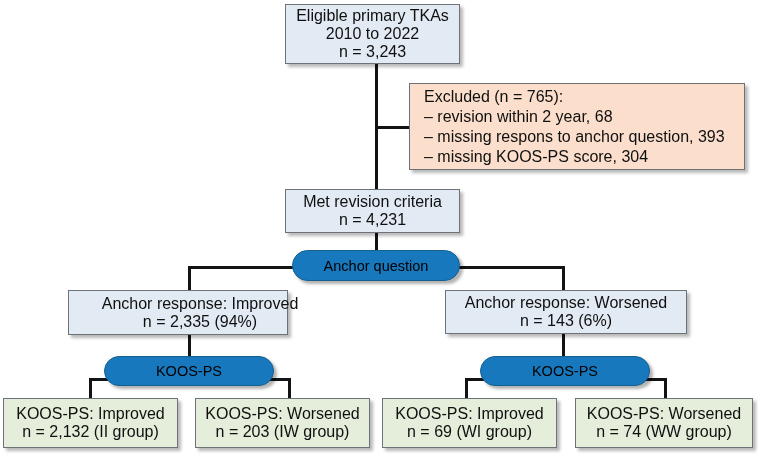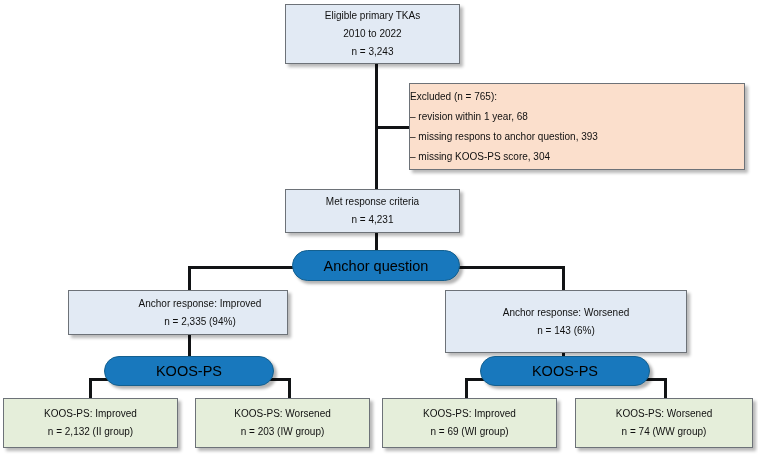--- a/index.html
+++ b/index.html
@@ -22,36 +22,37 @@
   
   .node {
     position: absolute;
     box-sizing: border-box;
     border: 1px solid #6d7278;
     display: flex;
     flex-direction: column;
     align-items: center;
     justify-content: center;
     text-align: center;
-    font-size: 10px;
+    font-size: 16px;
     line-height: 18px;
     color: #101010;
     box-shadow: 3px 3px 3px rgba(0,0,0,0.28);
     z-index: 3;
   }
   .node .ln { display: block; white-space: nowrap; }
 
   .node--blue   { background: #e2eaf4; }
   .node--peach  { background: #fbdfcc; border-color: #6d7278; }
   .node--green  { background: #e5eeda; }
 
   
   .node--peach {
     align-items: flex-start;
     text-align: left;
+    padding-left: 14px;
     line-height: 20px;
   }
 
   
   .pill {
     position: absolute;
     box-sizing: border-box;
     background: #1878bd;
     border: 1px solid #14608f;
     border-radius: 999px;
@@ -106,40 +107,40 @@
   <div class="conn conn-v" style="left:664px; top:378px; height:22px;"></div>
 
   <div class="node node--blue" style="left:285px; top:4px; width:175px; height:60px;">
     <span class="ln">Eligible primary TKAs</span>
     <span class="ln">2010 to 2022</span>
     <span class="ln">n = 3,243</span>
   </div>
 
   <div class="node node--peach" style="left:409px; top:83px; width:336px; height:87px;">
     <span class="ln">Excluded (n = 765):</span>
-    <span class="ln">– revision within 1 year, 68</span>
+    <span class="ln">– revision within 2 year, 68</span>
     <span class="ln">– missing respons to anchor question, 393</span>
     <span class="ln">– missing KOOS-PS score, 304</span>
   </div>
 
   <div class="node node--blue" style="left:285px; top:189px; width:175px; height:44px;">
-    <span class="ln">Met response criteria</span>
+    <span class="ln">Met revision criteria</span>
     <span class="ln">n = 4,231</span>
   </div>
 
   <div class="pill" style="left:292px; top:250px; width:168px; height:31px;">
     <span>Anchor question</span>
   </div>
 
   <div class="node node--blue" style="left:68px; top:290px; width:220px; height:45px;padding-left:44px;">
     <span class="ln">Anchor response: Improved</span>
     <span class="ln">n = 2,335 (94%)</span>
   </div>
 
-  <div class="node node--blue" style="left:445px; top:290px; width:242px; height:63px;">
+  <div class="node node--blue" style="left:445px; top:290px; width:242px; height:44px;">
     <span class="ln">Anchor response: Worsened</span>
     <span class="ln">n = 143 (6%)</span>
   </div>
 
   <div class="pill" style="left:104px; top:356px; width:170px; height:30px;">
     <span>KOOS-PS</span>
   </div>
 
   <div class="pill" style="left:480px; top:356px; width:170px; height:30px;">
     <span>KOOS-PS</span>

